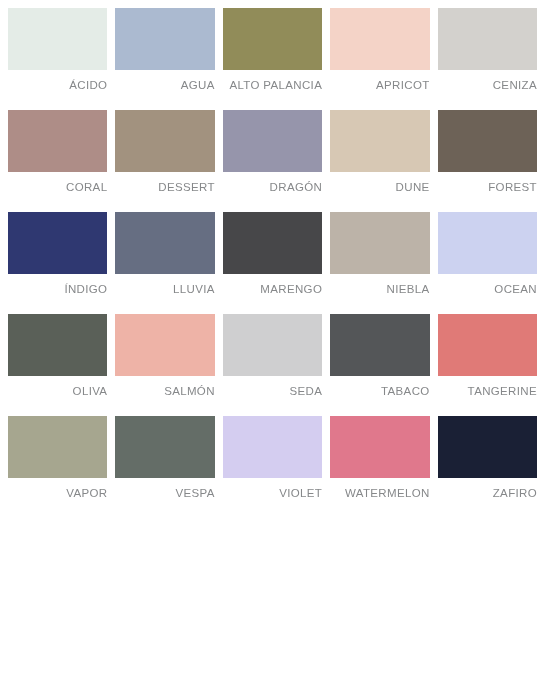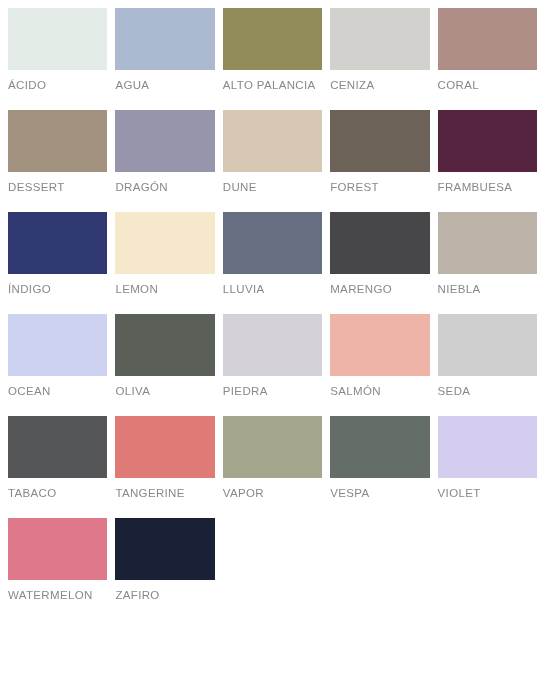--- a/index.html
+++ b/index.html
@@ -20,21 +20,21 @@
     grid-template-columns: repeat(5, 1fr);
     grid-template-rows: repeat(7, 102px);
     column-gap: 8px;
     row-gap: 0px;
     padding: 8px 8px 0 8px;
     width: 545px;
   }
   .swatch-cell {
     display: flex;
     flex-direction: column;
-    align-items: flex-start;
+    align-items: flex-end;
   }
   .swatch-chip {
     height: 62px;
     width: 100%;
     display: block;
   }
   .swatch-label {
     margin-top: 9px;
     font-size: 11.5px;
     letter-spacing: 0.35px;
@@ -55,20 +55,24 @@
     </div>
     <div class="swatch-cell">
       <div class="swatch-chip" style="background-color: rgb(171, 186, 208);"></div>
       <div class="swatch-label">AGUA</div>
     </div>
     <div class="swatch-cell">
       <div class="swatch-chip" style="background-color: rgb(145, 140, 89);"></div>
       <div class="swatch-label">ALTO PALANCIA</div>
     </div>
     <div class="swatch-cell">
+      <div class="swatch-chip" style="background-color: rgb(244, 211, 199);"></div>
+      <div class="swatch-label">APRICOT</div>
+    </div>
+    <div class="swatch-cell">
       <div class="swatch-chip" style="background-color: rgb(211, 209, 205);"></div>
       <div class="swatch-label">CENIZA</div>
     </div>
     <div class="swatch-cell">
       <div class="swatch-chip" style="background-color: rgb(174, 141, 135);"></div>
       <div class="swatch-label">CORAL</div>
     </div>
     <div class="swatch-cell">
       <div class="swatch-chip" style="background-color: rgb(162, 146, 127);"></div>
       <div class="swatch-label">DESSERT</div>
@@ -79,54 +83,42 @@
     </div>
     <div class="swatch-cell">
       <div class="swatch-chip" style="background-color: rgb(215, 200, 180);"></div>
       <div class="swatch-label">DUNE</div>
     </div>
     <div class="swatch-cell">
       <div class="swatch-chip" style="background-color: rgb(109, 98, 87);"></div>
       <div class="swatch-label">FOREST</div>
     </div>
     <div class="swatch-cell">
-      <div class="swatch-chip" style="background-color: rgb(86, 36, 63);"></div>
-      <div class="swatch-label">FRAMBUESA</div>
-    </div>
-    <div class="swatch-cell">
       <div class="swatch-chip" style="background-color: rgb(47, 56, 113);"></div>
       <div class="swatch-label">ÍNDIGO</div>
-    </div>
-    <div class="swatch-cell">
-      <div class="swatch-chip" style="background-color: rgb(246, 233, 203);"></div>
-      <div class="swatch-label">LEMON</div>
     </div>
     <div class="swatch-cell">
       <div class="swatch-chip" style="background-color: rgb(102, 110, 130);"></div>
       <div class="swatch-label">LLUVIA</div>
     </div>
     <div class="swatch-cell">
       <div class="swatch-chip" style="background-color: rgb(71, 71, 73);"></div>
       <div class="swatch-label">MARENGO</div>
     </div>
     <div class="swatch-cell">
       <div class="swatch-chip" style="background-color: rgb(188, 179, 168);"></div>
       <div class="swatch-label">NIEBLA</div>
     </div>
     <div class="swatch-cell">
       <div class="swatch-chip" style="background-color: rgb(204, 210, 240);"></div>
       <div class="swatch-label">OCEAN</div>
     </div>
     <div class="swatch-cell">
       <div class="swatch-chip" style="background-color: rgb(90, 96, 88);"></div>
       <div class="swatch-label">OLIVA</div>
-    </div>
-    <div class="swatch-cell">
-      <div class="swatch-chip" style="background-color: rgb(211, 208, 216);"></div>
-      <div class="swatch-label">PIEDRA</div>
     </div>
     <div class="swatch-cell">
       <div class="swatch-chip" style="background-color: rgb(238, 179, 167);"></div>
       <div class="swatch-label">SALMÓN</div>
     </div>
     <div class="swatch-cell">
       <div class="swatch-chip" style="background-color: rgb(207, 207, 208);"></div>
       <div class="swatch-label">SEDA</div>
     </div>
     <div class="swatch-cell">

